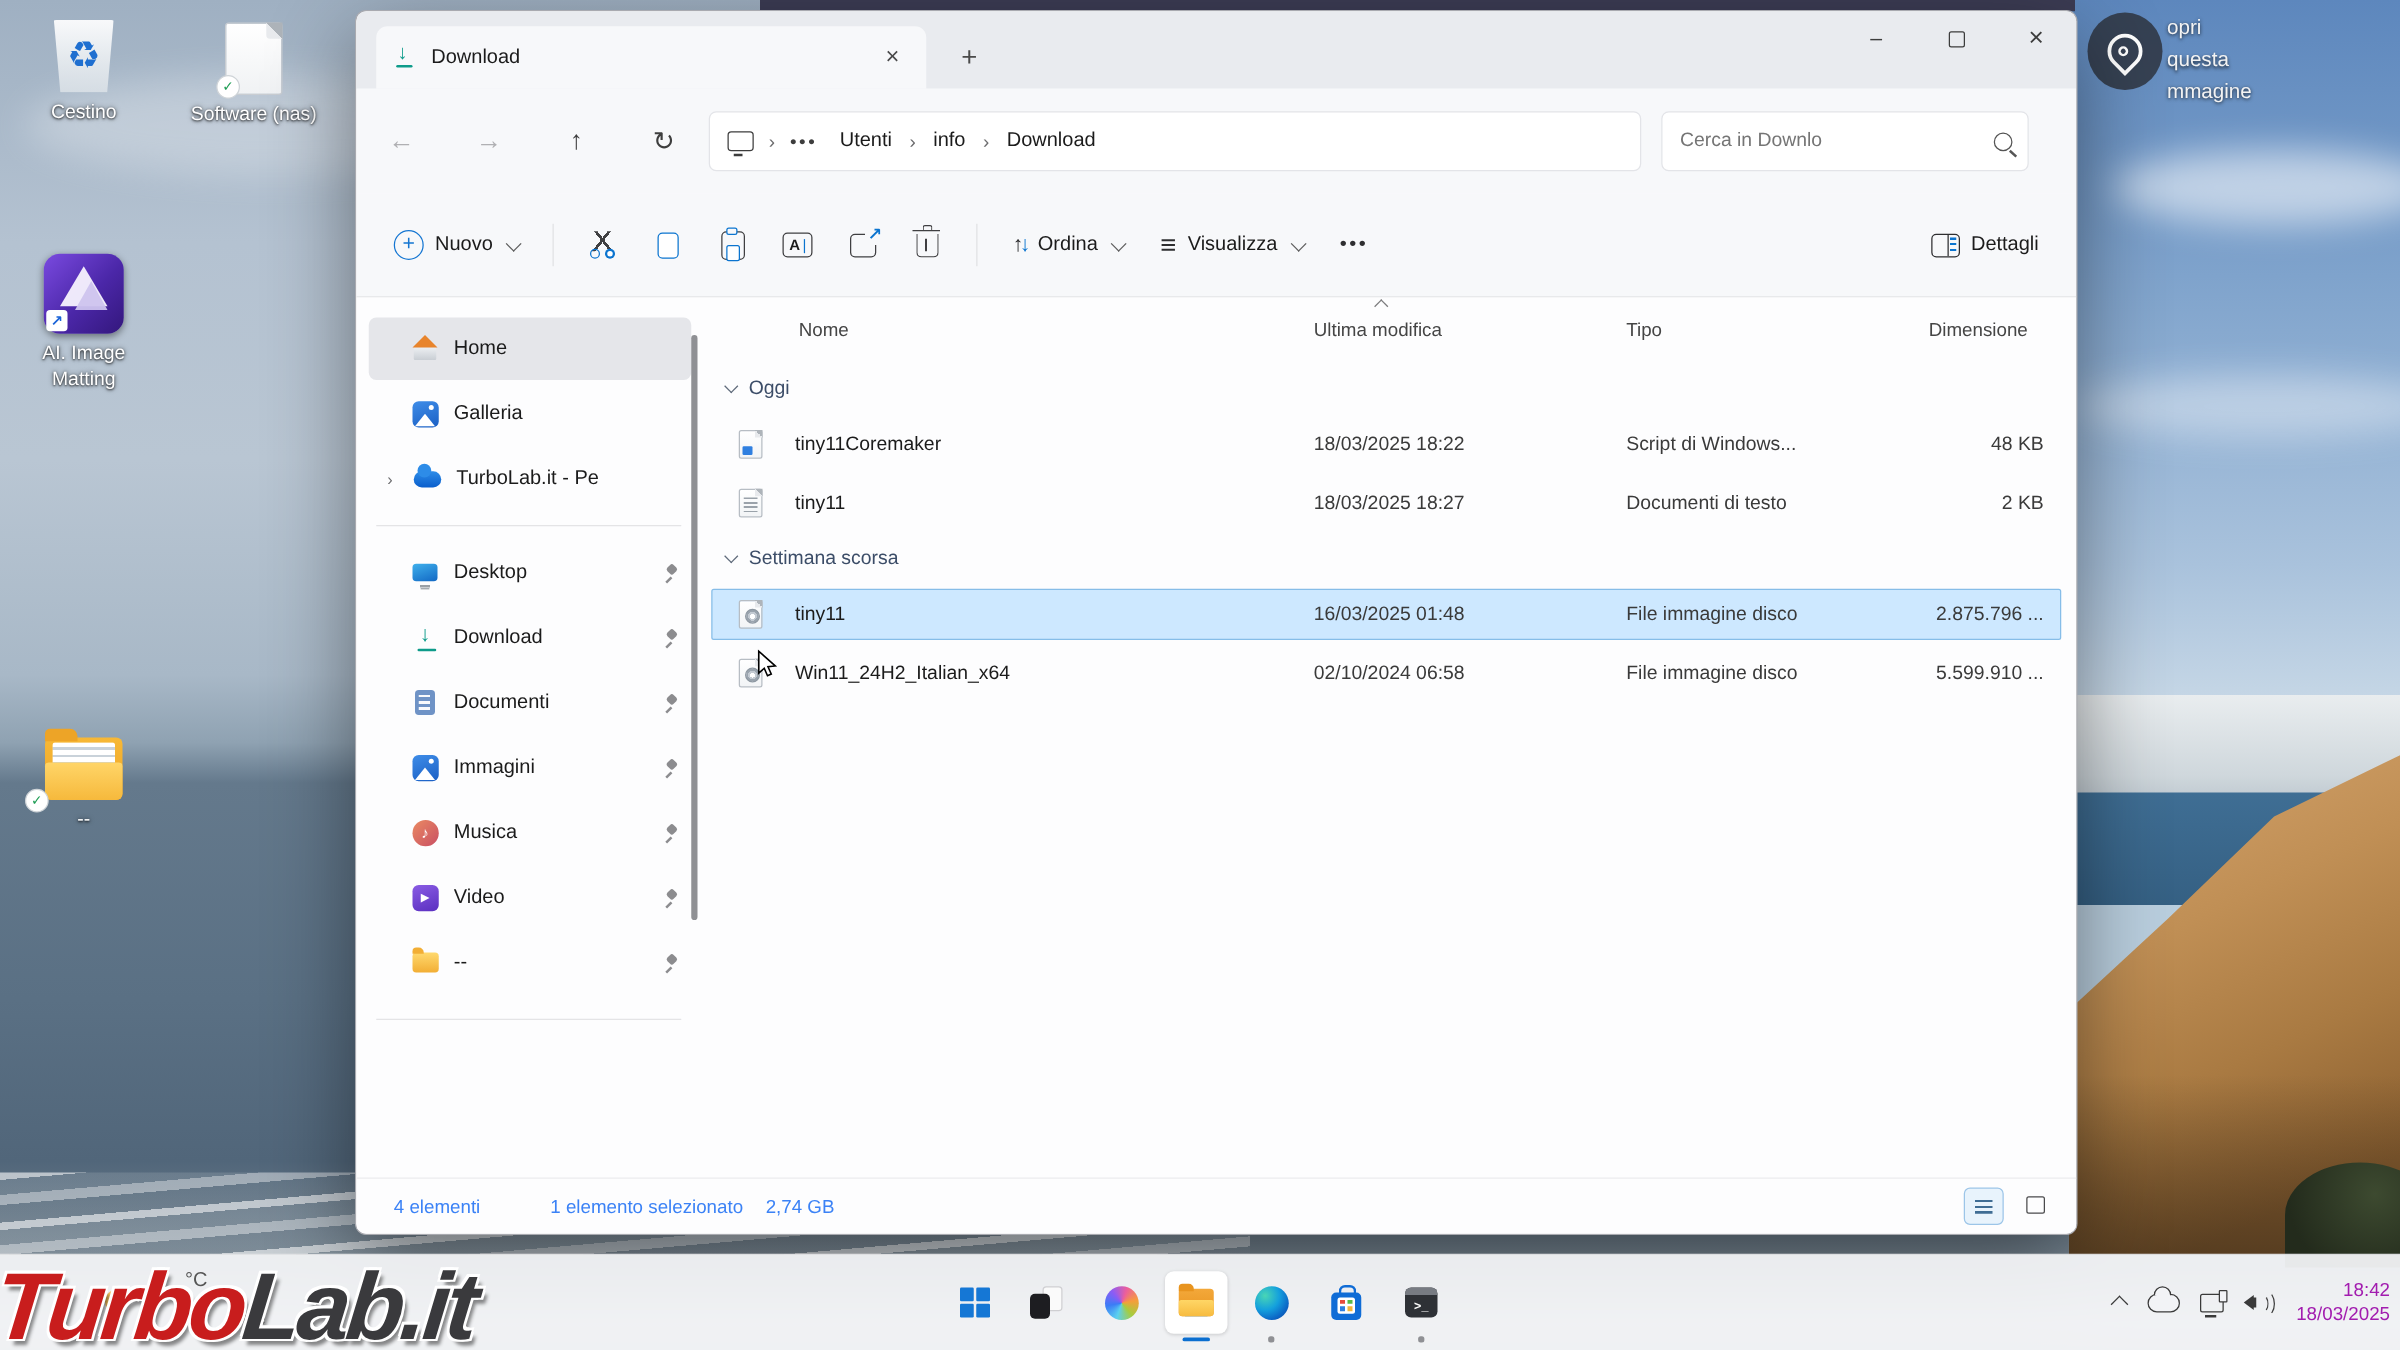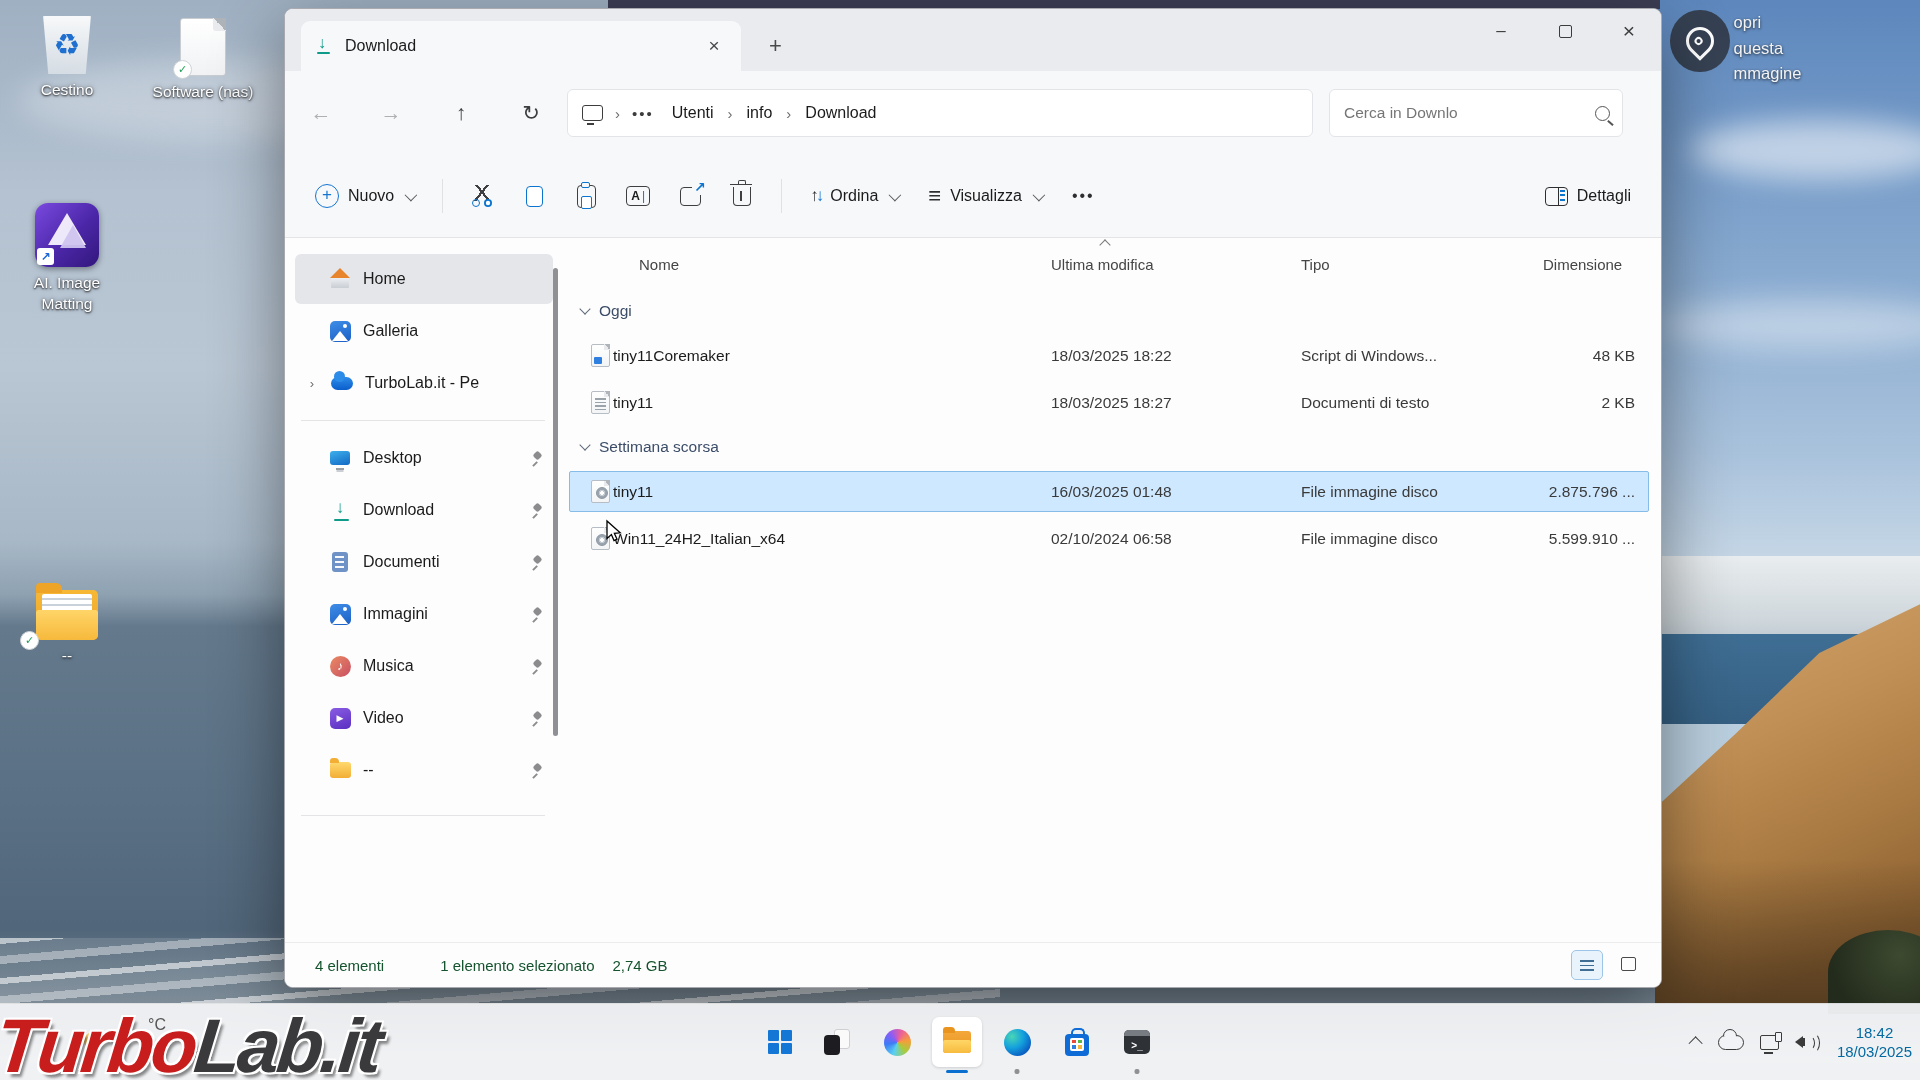--- a/index.html
+++ b/index.html
@@ -152,36 +152,36 @@
   .list{position:absolute;left:276px;top:0;right:0;height:100%;font-size:15.5px;}
   .lheader{display:grid;grid-template-columns:464px 250px 208px 1fr;height:52px;align-items:center;color:#454545;font-size:15px;position:relative;}
   .lheader .h1{padding-left:78px;}
   .lheader .h2,.lheader .h3{padding-left:26px;position:relative;}
   .lheader .h4{text-align:left;padding-left:60px;position:relative;}
   .vsep{position:absolute;left:0;top:14px;bottom:14px;width:1px;background:#e9e9eb;}
   .sortcaret{position:absolute;left:540px;top:3px;width:7px;height:7px;border-left:1.5px solid #7a7a7c;border-top:1.5px solid #7a7a7c;transform:rotate(45deg);}
   .group{height:42px;display:flex;align-items:center;gap:10px;padding-left:20px;color:#3c4d68;}
   .gchev{width:7px;height:7px;border-right:1.6px solid #5f6a7a;border-bottom:1.6px solid #5f6a7a;transform:rotate(45deg);margin-top:-4px;}
   .lrow{display:grid;grid-template-columns:464px 250px 208px 1fr;height:47px;align-items:center;position:relative;}
-  .lrow .c1{display:flex;align-items:center;gap:3px;padding-left:30px;}
+  .lrow .c1{display:flex;align-items:center;gap:26px;padding-left:30px;}
   .lrow .c2,.lrow .c3{padding-left:26px;color:#3a3a3a;}
   .lrow .c4{text-align:right;padding-right:26px;color:#3a3a3a;}
   .lrow.sel-row::before{content:"";position:absolute;left:8px;right:12px;top:3px;bottom:3px;background:#cde8ff;border:1px solid #86bde8;border-radius:2px;}
   .lrow>*{position:relative;}
   .fi{width:17px;height:21px;background:linear-gradient(180deg,#fff,#f2f4f6);border:1px solid #b7bdc4;border-radius:2px;position:relative;flex:0 0 auto;}
   .fi::before{content:"";position:absolute;right:-1px;top:-1px;width:6px;height:6px;background:linear-gradient(225deg,#aeb4ba 50%,#e8eaed 50%);}
   .fi-script::after{content:"";position:absolute;left:2px;bottom:2px;width:8px;height:7px;background:#2f7fe0;border-radius:1px;}
   .fi-text::after{content:"";position:absolute;left:3px;top:6px;width:11px;height:12px;
     background:repeating-linear-gradient(180deg,#9aa2aa 0 1.5px,transparent 1.5px 3.5px);}
   .fi-disc::after{content:"";position:absolute;left:3.5px;bottom:3px;width:10px;height:10px;border-radius:50%;
     background:radial-gradient(circle,#fff 0 2px,#c3cad2 2px 3.5px,#9aa4ae 3.5px 5px);border:0.5px solid #8d97a1;}
   .cursor{position:absolute;left:603px;top:519px;z-index:5;}
   
   .statusbar{position:absolute;left:0;bottom:0;right:0;height:44px;background:#fdfdfe;border-top:1px solid #ececee;
-    display:flex;align-items:center;font-size:15px;color:#14532d;}
+    display:flex;align-items:center;font-size:15px;color:#3b82f6;}
   .statusbar .s1{margin-left:30px;}
   .statusbar .s2{margin-left:56px;}
   .statusbar .s3{margin-left:18px;}
   .viewbtns{margin-left:auto;display:flex;gap:10px;margin-right:18px;}
   .vbtn{width:30px;height:28px;border-radius:5px;display:flex;align-items:center;justify-content:center;}
   .vbtn.active{background:#e8f3fc;border:1px solid #9cc5e8;}
   .vbtn .lines{width:14px;height:11px;background:repeating-linear-gradient(180deg,#3f6d94 0 1.8px,transparent 1.8px 4.6px);}
   .vbtn .boxg{width:13px;height:12px;border:1.6px solid #4a4a4c;border-radius:2px;}
   
   .taskbar{position:absolute;left:0;bottom:0;width:100%;height:76px;background:rgba(242,243,246,.95);
@@ -227,21 +227,21 @@
   .tr-cloud::before{content:"";position:absolute;left:4px;top:-7px;width:12px;height:12px;border:1.7px solid #3a3a3a;border-radius:50%;
     clip-path:polygon(0 0,100% 0,100% 55%,0 55%);background:#f2f3f6;}
   .tr-net{width:17px;height:13px;border:1.7px solid #3a3a3a;border-radius:2px;position:relative;}
   .tr-net::before{content:"";position:absolute;right:-4px;top:-4px;width:5px;height:8px;border:1.5px solid #3a3a3a;border-radius:1px;background:#f2f3f6;}
   .tr-net::after{content:"";position:absolute;left:3px;bottom:-5px;width:9px;height:1.7px;background:#3a3a3a;}
   .tr-vol{position:relative;width:22px;height:16px;}
   .tr-vol .tri{position:absolute;left:0;top:2px;width:0;height:0;border-top:6px solid transparent;border-bottom:6px solid transparent;border-right:8px solid #3a3a3a;}
   .tr-vol .bx{position:absolute;left:7px;top:4px;width:3px;height:8px;background:#3a3a3a;}
   .tr-vol .a1{position:absolute;left:10px;top:2px;width:8px;height:12px;border:1.7px solid transparent;border-right-color:#3a3a3a;border-radius:50%;}
   .tr-vol .a2{position:absolute;left:12px;top:-1px;width:11px;height:18px;border:1.7px solid transparent;border-right-color:#3a3a3a;border-radius:50%;}
-  .clock{text-align:center;font-size:15px;line-height:1.3;color:#0369a1;margin-left:4px;}
+  .clock{text-align:right;font-size:15px;line-height:1.3;color:#a21caf;margin-left:4px;}
   
   .watermark{position:absolute;left:-4px;bottom:-4px;z-index:60;font-style:italic;font-weight:900;font-size:76px;
     letter-spacing:-3px;transform:skewX(-6deg);line-height:1;white-space:nowrap;
     text-shadow:-2px -2px 0 #fff,2px -2px 0 #fff,-2px 2px 0 #fff,2px 2px 0 #fff,4px 5px 3px rgba(0,0,0,.45);}
   .wm-red{color:#c81d1d;}
   .wm-dark{color:#3a3a3d;}
 </style>
 </head>
 <body>
 

